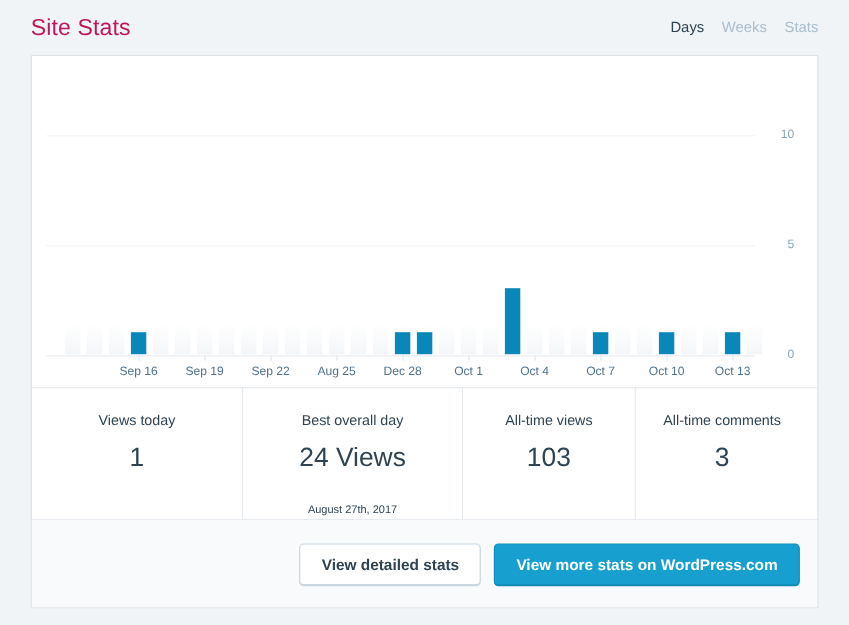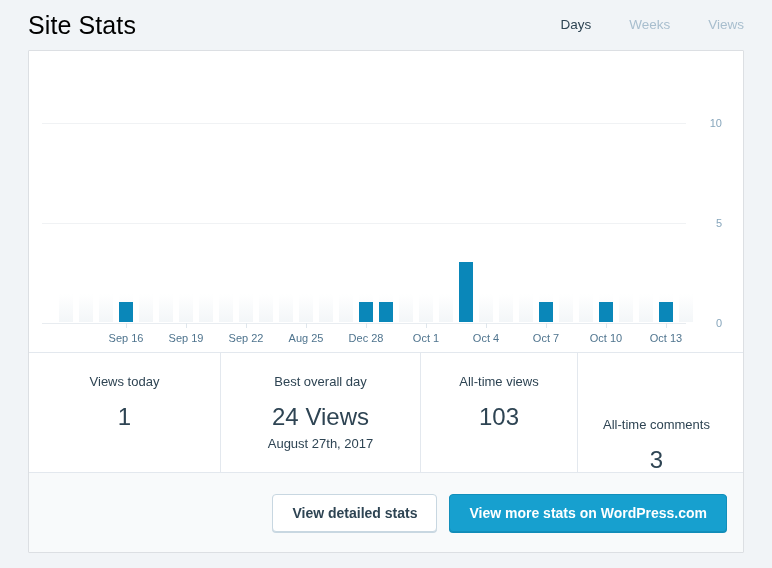--- a/index.html
+++ b/index.html
@@ -11,24 +11,24 @@
     -webkit-font-smoothing: antialiased;
   }
   #app { position: relative; width: 772px; height: 568px; overflow: hidden; }
 
   
   .header {
     position: absolute; left: 0; top: 0; width: 772px; height: 50px;
     display: flex; align-items: center; padding: 0 28px;
   }
   .page-title {
-    font-size: 25px; color: #000000; font-weight: 400; letter-spacing: .1px;
+    font-size: 21px; color: #be185d; font-weight: 400; letter-spacing: .1px;
     flex: 1 1 auto; line-height: 1;
   }
-  .tabs { display: flex; align-items: center; gap: 38px; }
+  .tabs { display: flex; align-items: center; gap: 16px; }
   .tab {
     font-size: 13.5px; color: #a8bece; cursor: pointer; line-height: 1;
     text-decoration: none;
   }
   .tab.active { color: #2e4453; }
 
   
   .card {
     position: absolute; left: 28px; top: 50px; width: 716px; height: 503px;
     background: #ffffff;
@@ -79,34 +79,34 @@
   
   .stats-row {
     position: relative; height: 120px; width: 100%;
     display: flex; border-bottom: 1px solid #e3e8ee;
   }
   .stat {
     position: relative; display: flex; flex-direction: column;
     align-items: center; padding-top: 22px;
     border-right: 1px solid #e3e8ee;
   }
-  .stat:last-child { border-right: none; justify-content: flex-end; }
+  .stat:last-child { border-right: none; }
   .stat-w1 { width: 192px; }
   .stat-w2 { width: 200px; }
   .stat-w3 { width: 157px; }
   .stat-w4 { width: 157px; }
   .stat-label {
     font-size: 13px; color: #2e4453; font-weight: 400; line-height: 1;
     margin-bottom: 16px;
   }
   .stat-value {
     font-size: 24px; color: #2e4453; font-weight: 400; line-height: 1.05;
   }
   .stat-sub {
-    font-size: 13px; color: #2e4453; margin-top: 8px; line-height: 1;
+    font-size: 10px; color: #2e4453; margin-top: 30px; line-height: 1;
   }
 
   
   .footer {
     position: relative; height: 79px; width: 100%;
     background: #f8fafb;
     display: flex; align-items: center; justify-content: flex-end;
     padding-right: 16px; gap: 12px;
   }
   .btn {
@@ -131,21 +131,21 @@
 </head>
 <body>
 
 <div id="app">
 
   <div class="header">
     <div class="page-title">Site Stats</div>
     <div class="tabs">
       <a class="tab active">Days</a>
       <a class="tab">Weeks</a>
-      <a class="tab">Views</a>
+      <a class="tab">Stats</a>
     </div>
   </div>
 
   <div class="card">
 
     <div class="chart-section">
       <div class="plot">
         <div id="gridlines">
             <div class="grid-line axis" style="top: 250px;"></div>
             <div class="y-label" style="top: 250px;">0</div>

